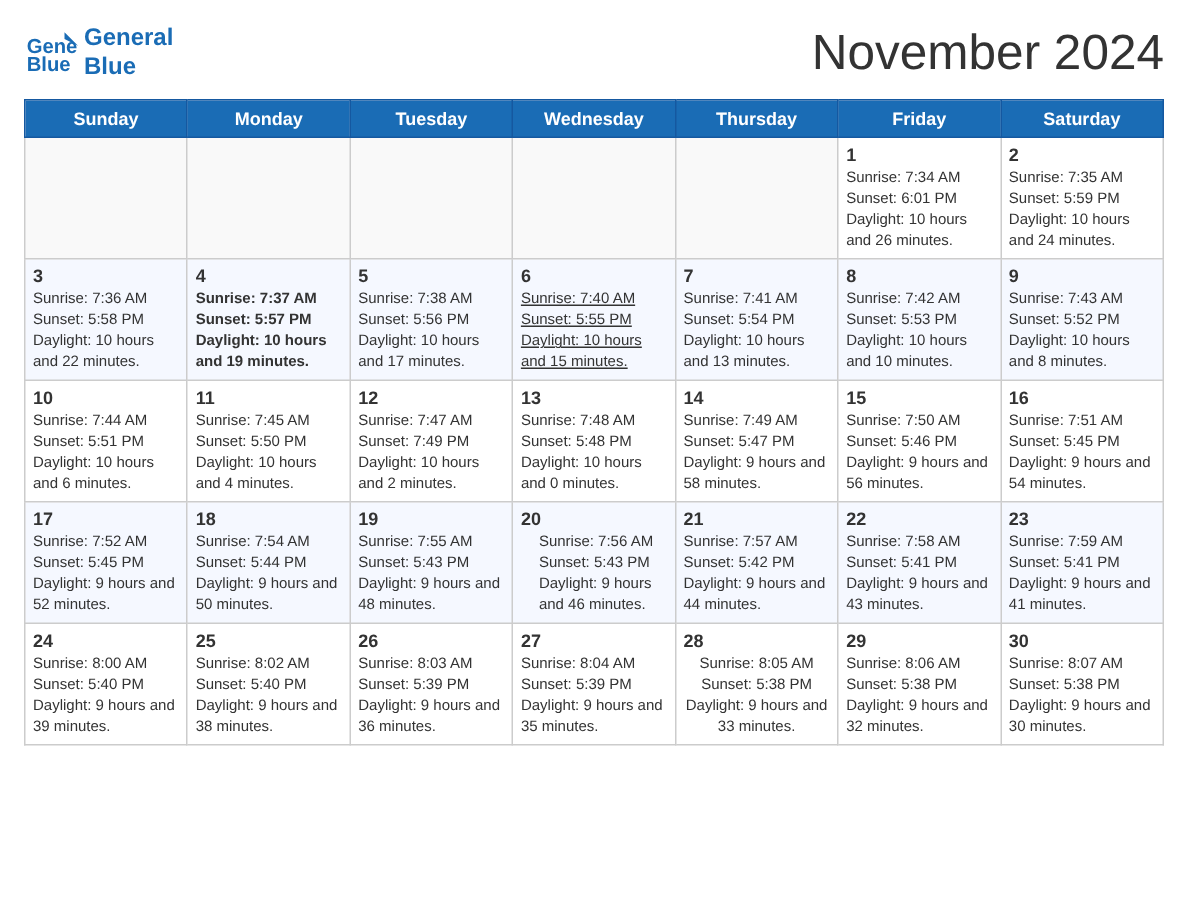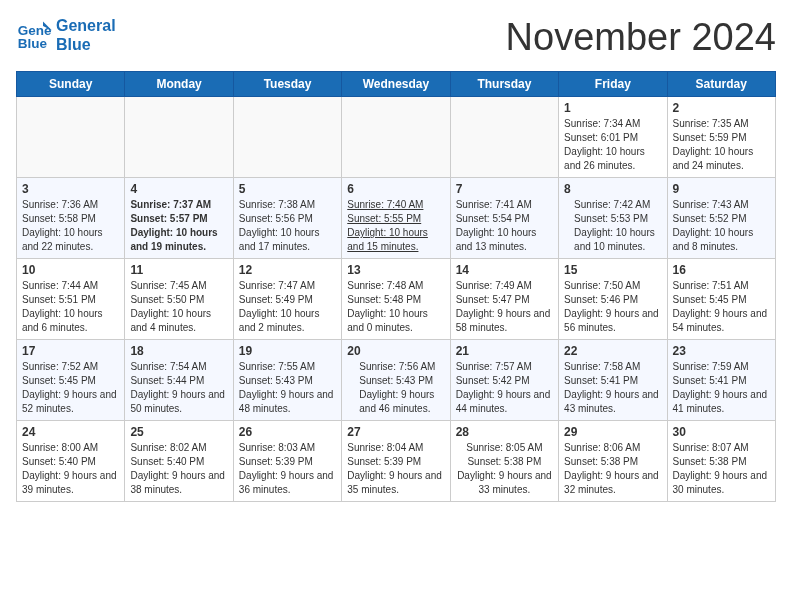--- a/index.html
+++ b/index.html
@@ -20,21 +20,21 @@
       display: flex;
       align-items: center;
       gap: 4px;
     }
     .logo-icon {
       width: 36px;
       height: 36px;
     }
     .title-block { text-align: right; }
     .month-title {
-      font-size: 38px;
+      font-size: 33px;
       font-weight: normal;
       color: #333;
     }
     .location {
       font-size: 15px;
       color: #555;
     }
     .calendar {
       width: 100%;
       border-collapse: collapse;
@@ -156,21 +156,21 @@
 Daylight: 10 hours and 15 minutes.</div>
         </td>
         <td>
           <span class="day-number">7</span>
           <div class="day-info" style="white-space: pre-line;">Sunrise: 7:41 AM
 Sunset: 5:54 PM
 Daylight: 10 hours and 13 minutes.</div>
         </td>
         <td>
           <span class="day-number">8</span>
-          <div class="day-info" style="white-space: pre-line; margin-left: 10px;">Sunrise: 7:42 AM
+          <div class="day-info" style="white-space: pre-line;">Sunrise: 7:42 AM
 Sunset: 5:53 PM
 Daylight: 10 hours and 10 minutes.</div>
         </td>
         <td>
           <span class="day-number">9</span>
           <div class="day-info" style="white-space: pre-line;">Sunrise: 7:43 AM
 Sunset: 5:52 PM
 Daylight: 10 hours and 8 minutes.</div>
         </td>
       </tr>
@@ -183,21 +183,21 @@
         </td>
         <td>
           <span class="day-number">11</span>
           <div class="day-info" style="white-space: pre-line;">Sunrise: 7:45 AM
 Sunset: 5:50 PM
 Daylight: 10 hours and 4 minutes.</div>
         </td>
         <td>
           <span class="day-number">12</span>
           <div class="day-info" style="white-space: pre-line;">Sunrise: 7:47 AM
-Sunset: 5:49 PM
+Sunset: 7:49 PM
 Daylight: 10 hours and 2 minutes.</div>
         </td>
         <td>
           <span class="day-number">13</span>
           <div class="day-info" style="white-space: pre-line;">Sunrise: 7:48 AM
 Sunset: 5:48 PM
 Daylight: 10 hours and 0 minutes.</div>
         </td>
         <td>
           <span class="day-number">14</span>

